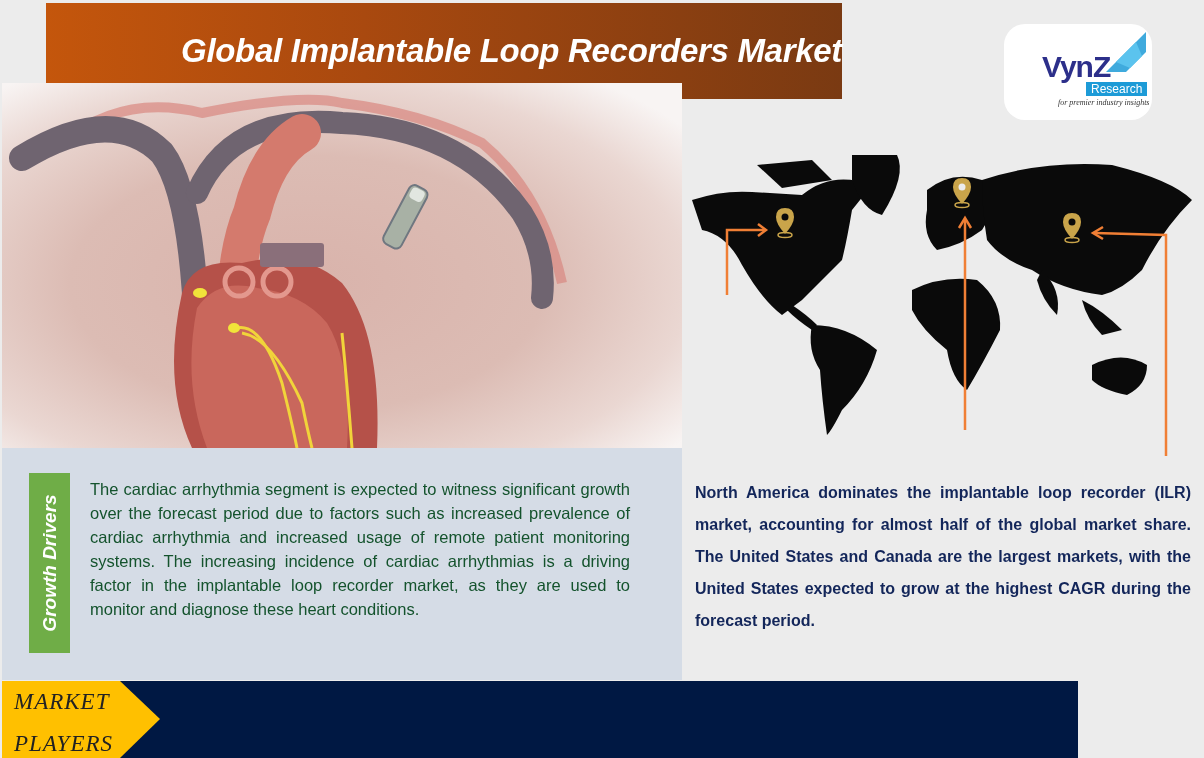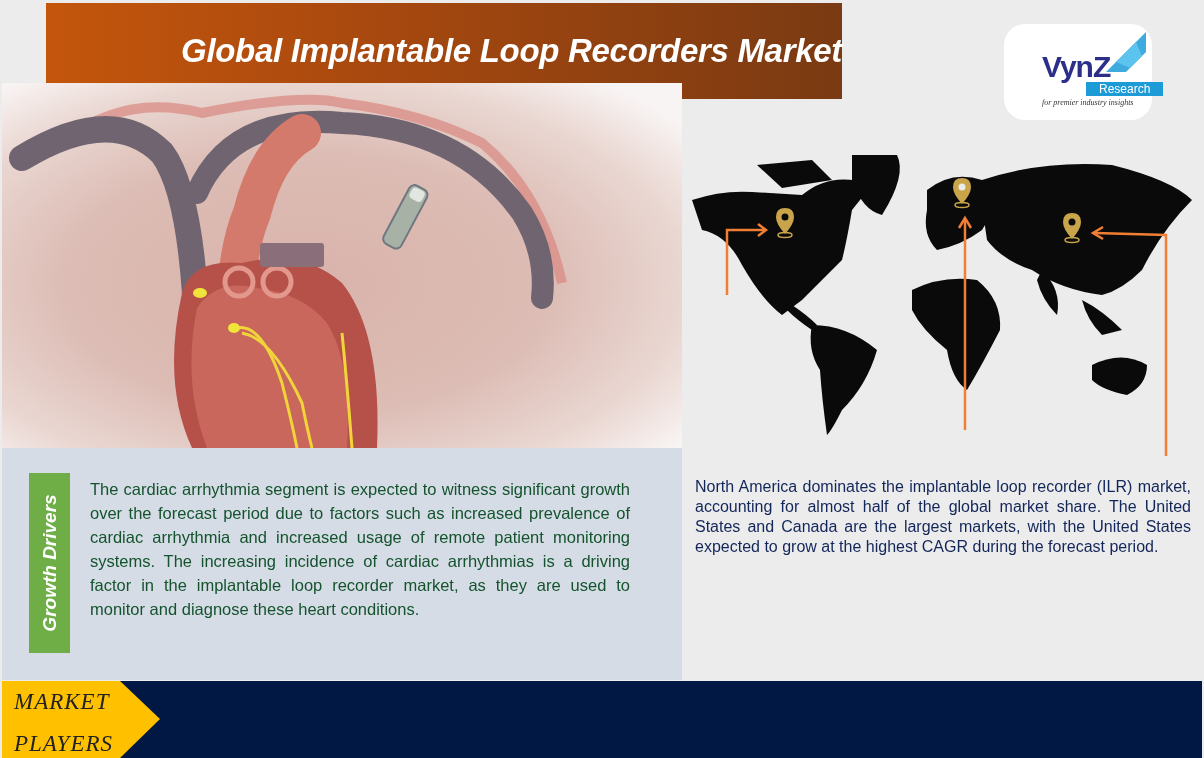--- a/index.html
+++ b/index.html
@@ -20,22 +20,22 @@
   
   .heart-panel {
     position: absolute; left: 2px; top: 83px; width: 680px; height: 365px;
     background: radial-gradient(ellipse at 45% 55%, #d9b3ab 0%, #dcbcb4 45%, #ead7d2 72%, #f8f4f3 90%);
     overflow: hidden;
   }
   .logo-box {
     position: absolute; left: 1004px; top: 24px; width: 148px; height: 96px; background: #ffffff; border-radius: 21px;
   }
   .logo-vynz { position: absolute; left: 38px; top: 26px; font-size: 30px; font-weight: bold; color: #2c2f8a; letter-spacing: -1px; font-family: "Liberation Sans", sans-serif; }
-  .logo-research { position: absolute; left: 82px; top: 58px; background: #1d9bd7; color: #fff; font-size: 12px; padding: 0 13px; font-family: "Liberation Sans", sans-serif; }
-  .logo-tagline { position: absolute; left: 38px; top: 74px; font-size: 8px; font-style: italic; color: #333; font-family: "Liberation Serif", serif; }
+  .logo-research { position: absolute; left: 82px; top: 58px; background: #1d9bd7; color: #fff; font-size: 12px; padding: 0 5px; font-family: "Liberation Sans", sans-serif; }
+  .logo-tagline { position: absolute; left: 54px; top: 74px; font-size: 8px; font-style: italic; color: #333; font-family: "Liberation Serif", serif; }
 
   .map-area { position: absolute; left: 682px; top: 150px; width: 522px; height: 310px; }
 
   
   .drivers-panel {
     position: absolute; left: 2px; top: 448px; width: 680px; height: 232px; background: #d5dce6;
   }
   .drivers-tab {
     position: absolute; left: 27px; top: 25px; width: 41px; height: 180px; background: #6fad47;
     display: flex; align-items: center; justify-content: center;
@@ -44,27 +44,27 @@
     transform: rotate(-90deg); white-space: nowrap; color: #fff; font-weight: bold; font-style: italic;
     font-size: 19px; font-family: "Liberation Sans", sans-serif;
   }
   .drivers-text {
     position: absolute; left: 88px; top: 29px; width: 540px; font-size: 16.5px; line-height: 24px;
     color: #14532d; text-align: justify; font-family: "Liberation Sans", sans-serif;
   }
 
   
   .na-text {
-    position: absolute; left: 695px; top: 477px; width: 496px; font-size: 16px; line-height: 20px;
-    color: #13265a; font-weight: normal; text-align: justify; font-family: "Liberation Sans", sans-serif;
+    position: absolute; left: 695px; top: 477px; width: 496px; font-size: 16px; line-height: 32px;
+    color: #13265a; font-weight: bold; text-align: justify; font-family: "Liberation Sans", sans-serif;
   }
 
   
   .players-bar {
-    position: absolute; left: 2px; top: 681px; width: 1200px; height: 77px; background: #001843;
+    position: absolute; left: 2px; top: 681px; width: 1076px; height: 77px; background: #001843;
   }
   .players-label {
     position: absolute; left: 0; top: 0; width: 158px; height: 77px; background: #ffc000;
     clip-path: polygon(0 0, 118px 0, 158px 38px, 118px 77px, 0 77px);
   }
   .players-label div {
     position: absolute; left: 12px; font-family: "Liberation Serif", serif; font-style: italic;
     font-size: 23px; color: #222; letter-spacing: 1px;
   }
   .players-label .l1 { top: 8px; }

